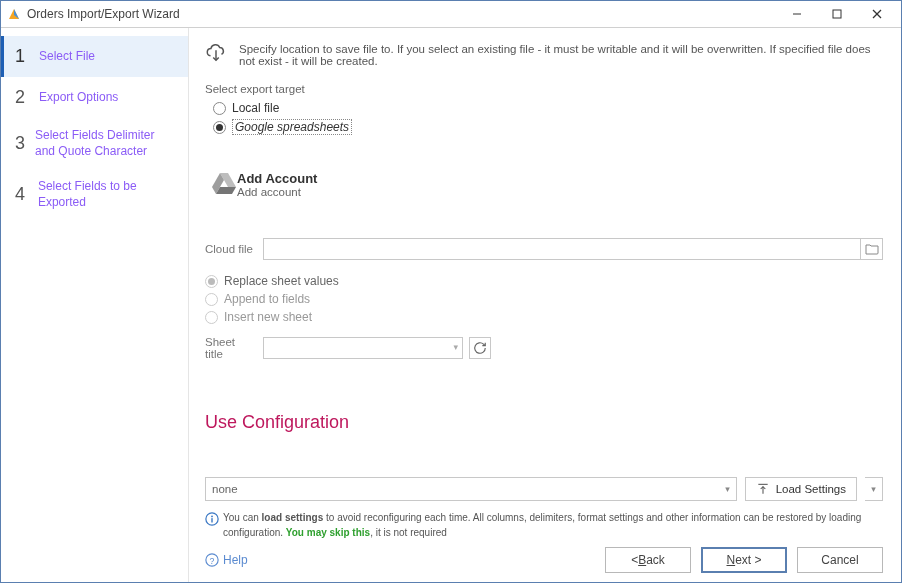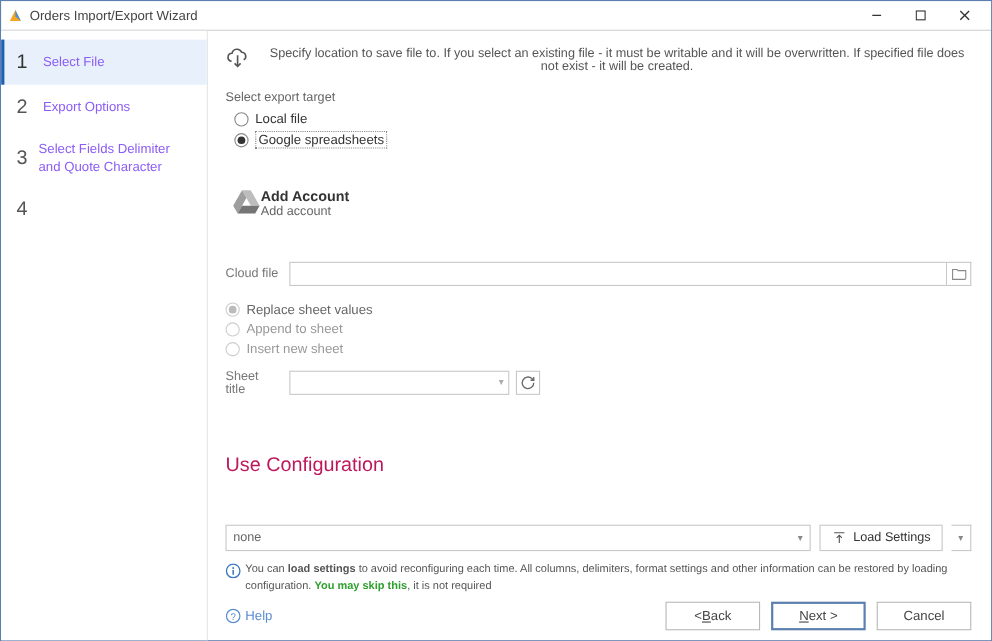--- a/index.html
+++ b/index.html
@@ -55,29 +55,29 @@
 .step-label { font-size: 12px; color: #8b5cf6; line-height: 1.3; }
 .main {
   flex: 1;
   padding: 14px 18px 10px 16px;
   display: flex;
   flex-direction: column;
   position: relative;
 }
 .intro-row { display: flex; align-items: center; gap: 12px; margin-bottom: 16px; }
 .cloud-icon { flex-shrink: 0; }
-.intro-text { font-size: 11.5px; color: #555; text-align: center; }
+.intro-text { font-size: 11.5px; color: #555; }
 .section-label { font-size: 11.5px; color: #666; margin-bottom: 4px; }
 .radio-row { display: flex; align-items: center; gap: 6px; margin-left: 8px; padding: 2px 0; }
 .radio-outer {
   width: 13px; height: 13px; border: 1px solid #888; border-radius: 50%;
   display: flex; align-items: center; justify-content: center; background: #fff;
 }
 .radio-inner { width: 7px; height: 7px; border-radius: 50%; background: #333; }
-.radio-label.boxed { border: 1px dotted #888; padding: 0 2px; }
+.radio-label.boxed { border: 1px dotted #888; padding: 0 2px; font-style: italic; }
 .account-row { display: flex; align-items: center; margin: 34px 0 10px 6px; }
 .gdrive-icon { flex-shrink: 0; }
 .account-text .h { font-size: 13px; font-weight: bold; color: #333; }
 .account-text .s { font-size: 11.5px; color: #666; }
 .form-row { display: flex; align-items: center; gap: 8px; margin: 4px 0; }
 .form-row .lbl { width: 50px; font-size: 11.5px; color: #777; }
 .text-input {
   height: 22px; border: 1px solid #c8c8c8; background: #fff; padding: 0 6px;
 }
 .cloud-file-wrap { flex: 1; position: relative; display: flex; }
@@ -175,20 +175,21 @@
     <div class="step">
       <span class="step-num">2</span>
       <span class="step-label">Export Options</span>
     </div>
     <div class="step">
       <span class="step-num">3</span>
       <span class="step-label">Select Fields Delimiter and Quote Character</span>
     </div>
     <div class="step">
       <span class="step-num">4</span>
+      <span class="step-label">Select Fields to be Exported</span>
     </div>
   </div>
 
   <div class="main">
     <div class="intro-row">
       <span class="cloud-icon">
         <svg width="22" height="22" viewBox="0 0 24 24" fill="none" stroke="#555" stroke-width="1.6">
           <path d="M6 15a4 4 0 0 1 .5-7.97A5 5 0 0 1 16 6a4 4 0 0 1 2 7.5"></path>
           <line x1="12" y1="9" x2="12" y2="20"></line>
             <polyline points="9 17 12 20 15 17"></polyline>
@@ -239,21 +240,21 @@
 
     <div class="radio-group2">
       <div class="radio-row sel">
         <span class="radio-outer dim">
             <span class="radio-inner" style="background:#bbb"></span>
           </span>
         <span class="radio-label">Replace sheet values</span>
       </div>
       <div class="radio-row">
         <span class="radio-outer dim"></span>
-        <span class="radio-label">Append to sheet</span>
+        <span class="radio-label">Append to fields</span>
       </div>
       <div class="radio-row">
         <span class="radio-outer dim"></span>
         <span class="radio-label">Insert new sheet</span>
       </div>
     </div>
 
     <div class="form-row">
       <span class="lbl">Sheet title</span>
       <div class="sheet-wrap">

